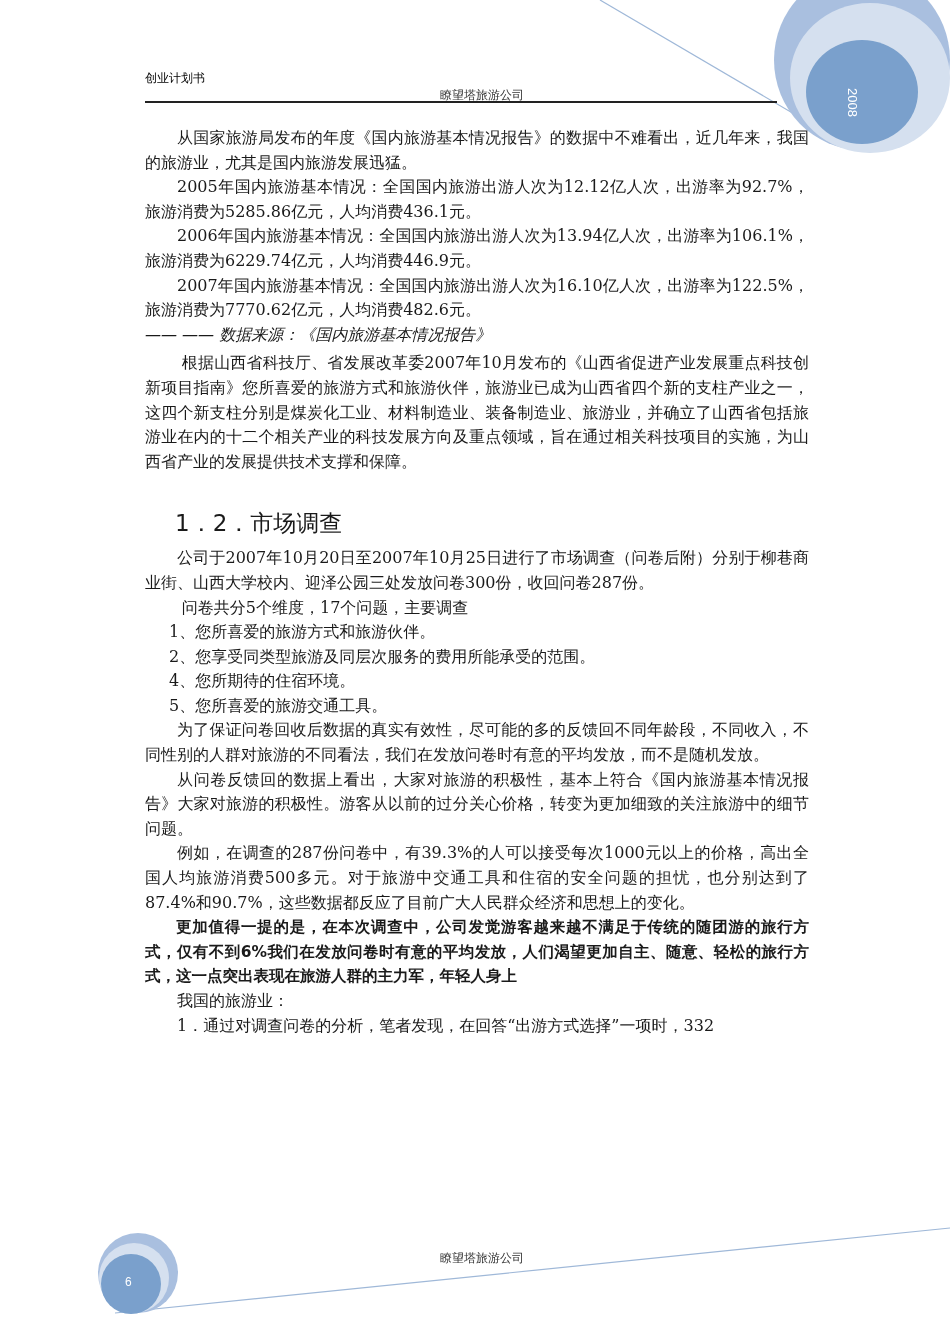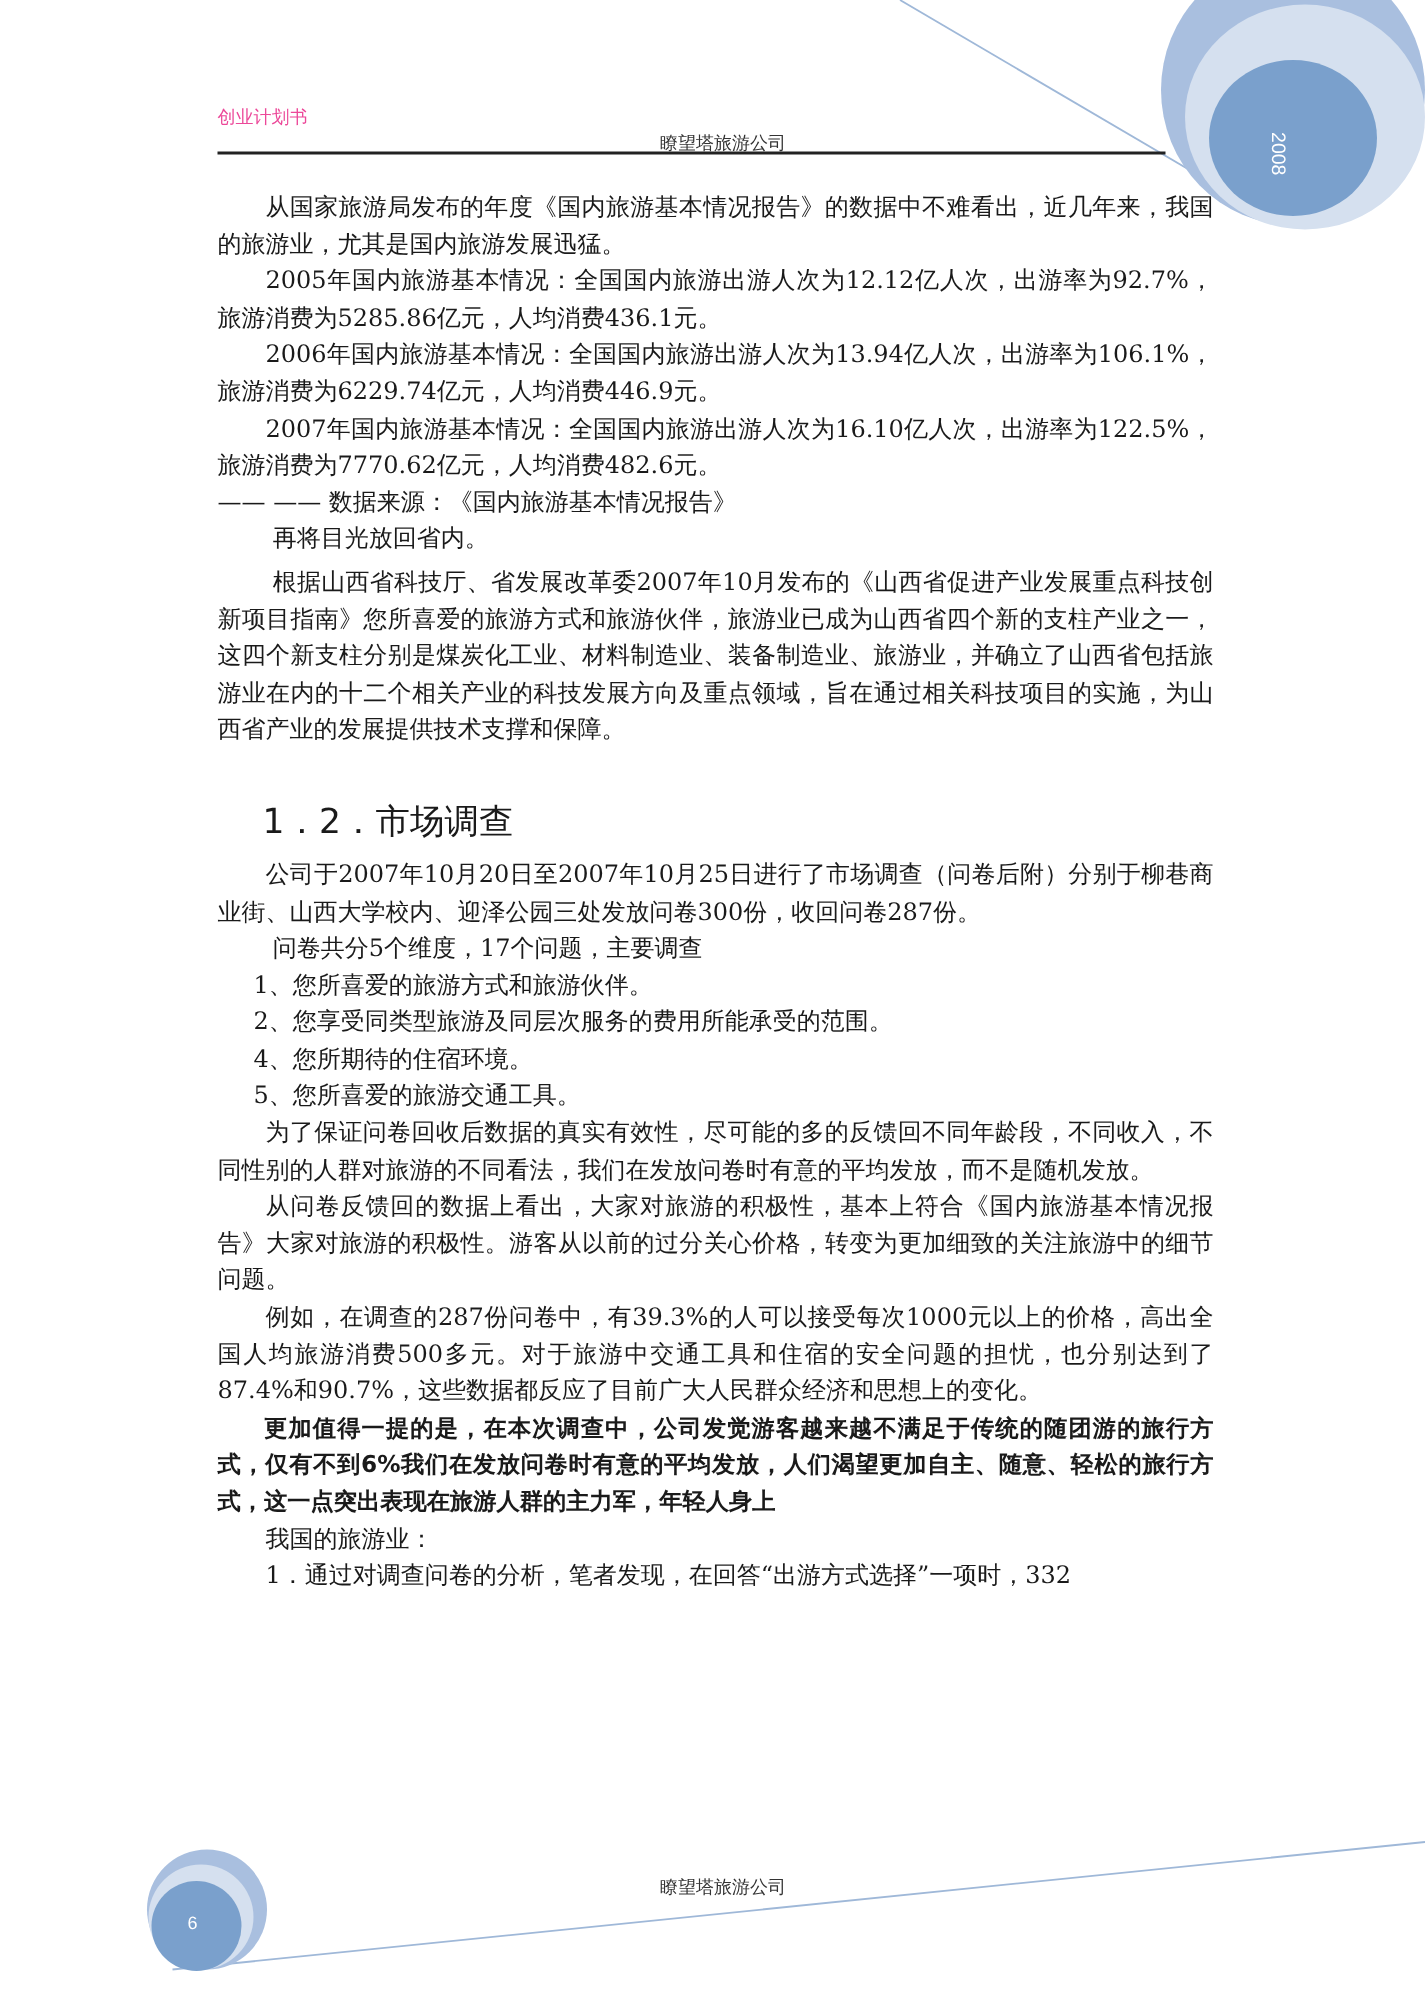--- a/index.html
+++ b/index.html
@@ -2,21 +2,21 @@
 <html><head>
 <meta charset="utf-8">
 <style>
   html, body { margin: 0; padding: 0; background: #ffffff; }
   body {
     width: 950px; height: 1344px; position: relative; overflow: hidden;
     font-family: "DejaVu Serif", "Liberation Serif", serif; color: #1a1a1a;
   }
   .deco { position: absolute; pointer-events: none; }
   .header-left {
-    position: absolute; left: 145px; top: 70px; font-size: 12px; color: #ec4899;
+    position: absolute; left: 145px; top: 70px; font-size: 12px; color: #000000;
     font-family: "DejaVu Sans", "Liberation Sans", sans-serif;
   }
   .header-right {
     position: absolute; left: 440px; top: 87px; font-size: 12px; color: #333;
     font-family: "DejaVu Sans", "Liberation Sans", sans-serif;
   }
   .header-rule {
     position: absolute; left: 145px; top: 101px; width: 632px; height: 0;
     border-top: 2px solid #222;
   }
@@ -25,21 +25,21 @@
     transform: rotate(90deg); transform-origin: center;
     font-family: "Liberation Sans", sans-serif;
   }
   .content {
     position: absolute; left: 145px; top: 126px; width: 664px;
     font-size: 16px; line-height: 24.6px;
   }
   .content p { margin: 0; text-align: justify; }
   .indent { text-indent: 2em; }
   .indent-half { text-indent: 2.3em; }
-  .right-align { text-align: center; }
+  .right-align { text-align: center; font-style: italic; }
   .item { padding-left: 1.5em; text-indent: 0; }
   .heading {
     font-family: "DejaVu Sans", "Liberation Sans", sans-serif;
     font-weight: normal; font-size: 23px; margin: 34px 0 8px 30px !important;
     line-height: 30px;
   }
   .bold { font-weight: bold; font-family: "DejaVu Sans", "Liberation Sans", sans-serif; font-size: 15.5px; }
   .footer-text {
     position: absolute; left: 440px; top: 1250px; font-size: 12px; color: #333;
     font-family: "DejaVu Sans", "Liberation Sans", sans-serif;
@@ -63,21 +63,20 @@
 <div class="header-right">瞭望塔旅游公司</div>
 <div class="header-rule"></div>
 <div class="year-label">2008</div>
 
 <div class="content">
   <p class="indent">从国家旅游局发布的年度《国内旅游基本情况报告》的数据中不难看出，近几年来，我国的旅游业，尤其是国内旅游发展迅猛。</p>
   <p class="indent">2005年国内旅游基本情况：全国国内旅游出游人次为12.12亿人次，出游率为92.7%，旅游消费为5285.86亿元，人均消费436.1元。</p>
   <p class="indent">2006年国内旅游基本情况：全国国内旅游出游人次为13.94亿人次，出游率为106.1%，旅游消费为6229.74亿元，人均消费446.9元。</p>
   <p class="indent">2007年国内旅游基本情况：全国国内旅游出游人次为16.10亿人次，出游率为122.5%，旅游消费为7770.62亿元，人均消费482.6元。</p>
   <p class="right-align">—— ——  数据来源：《国内旅游基本情况报告》</p>
-  <p class="indent-half">再将目光放回省内。</p>
   <p class="indent-half" style="margin-top:4px">根据山西省科技厅、省发展改革委2007年10月发布的《山西省促进产业发展重点科技创新项目指南》您所喜爱的旅游方式和旅游伙伴，旅游业已成为山西省四个新的支柱产业之一，这四个新支柱分别是煤炭化工业、材料制造业、装备制造业、旅游业，并确立了山西省包括旅游业在内的十二个相关产业的科技发展方向及重点领域，旨在通过相关科技项目的实施，为山西省产业的发展提供技术支撑和保障。</p>
 
   <p class="heading">1．2．市场调查</p>
 
   <p class="indent">公司于2007年10月20日至2007年10月25日进行了市场调查（问卷后附）分别于柳巷商业街、山西大学校内、迎泽公园三处发放问卷300份，收回问卷287份。</p>
   <p class="indent-half">问卷共分5个维度，17个问题，主要调查</p>
   <p class="item">1、您所喜爱的旅游方式和旅游伙伴。</p>
   <p class="item">2、您享受同类型旅游及同层次服务的费用所能承受的范围。</p>
   <p class="item">4、您所期待的住宿环境。</p>
   <p class="item">5、您所喜爱的旅游交通工具。</p>

